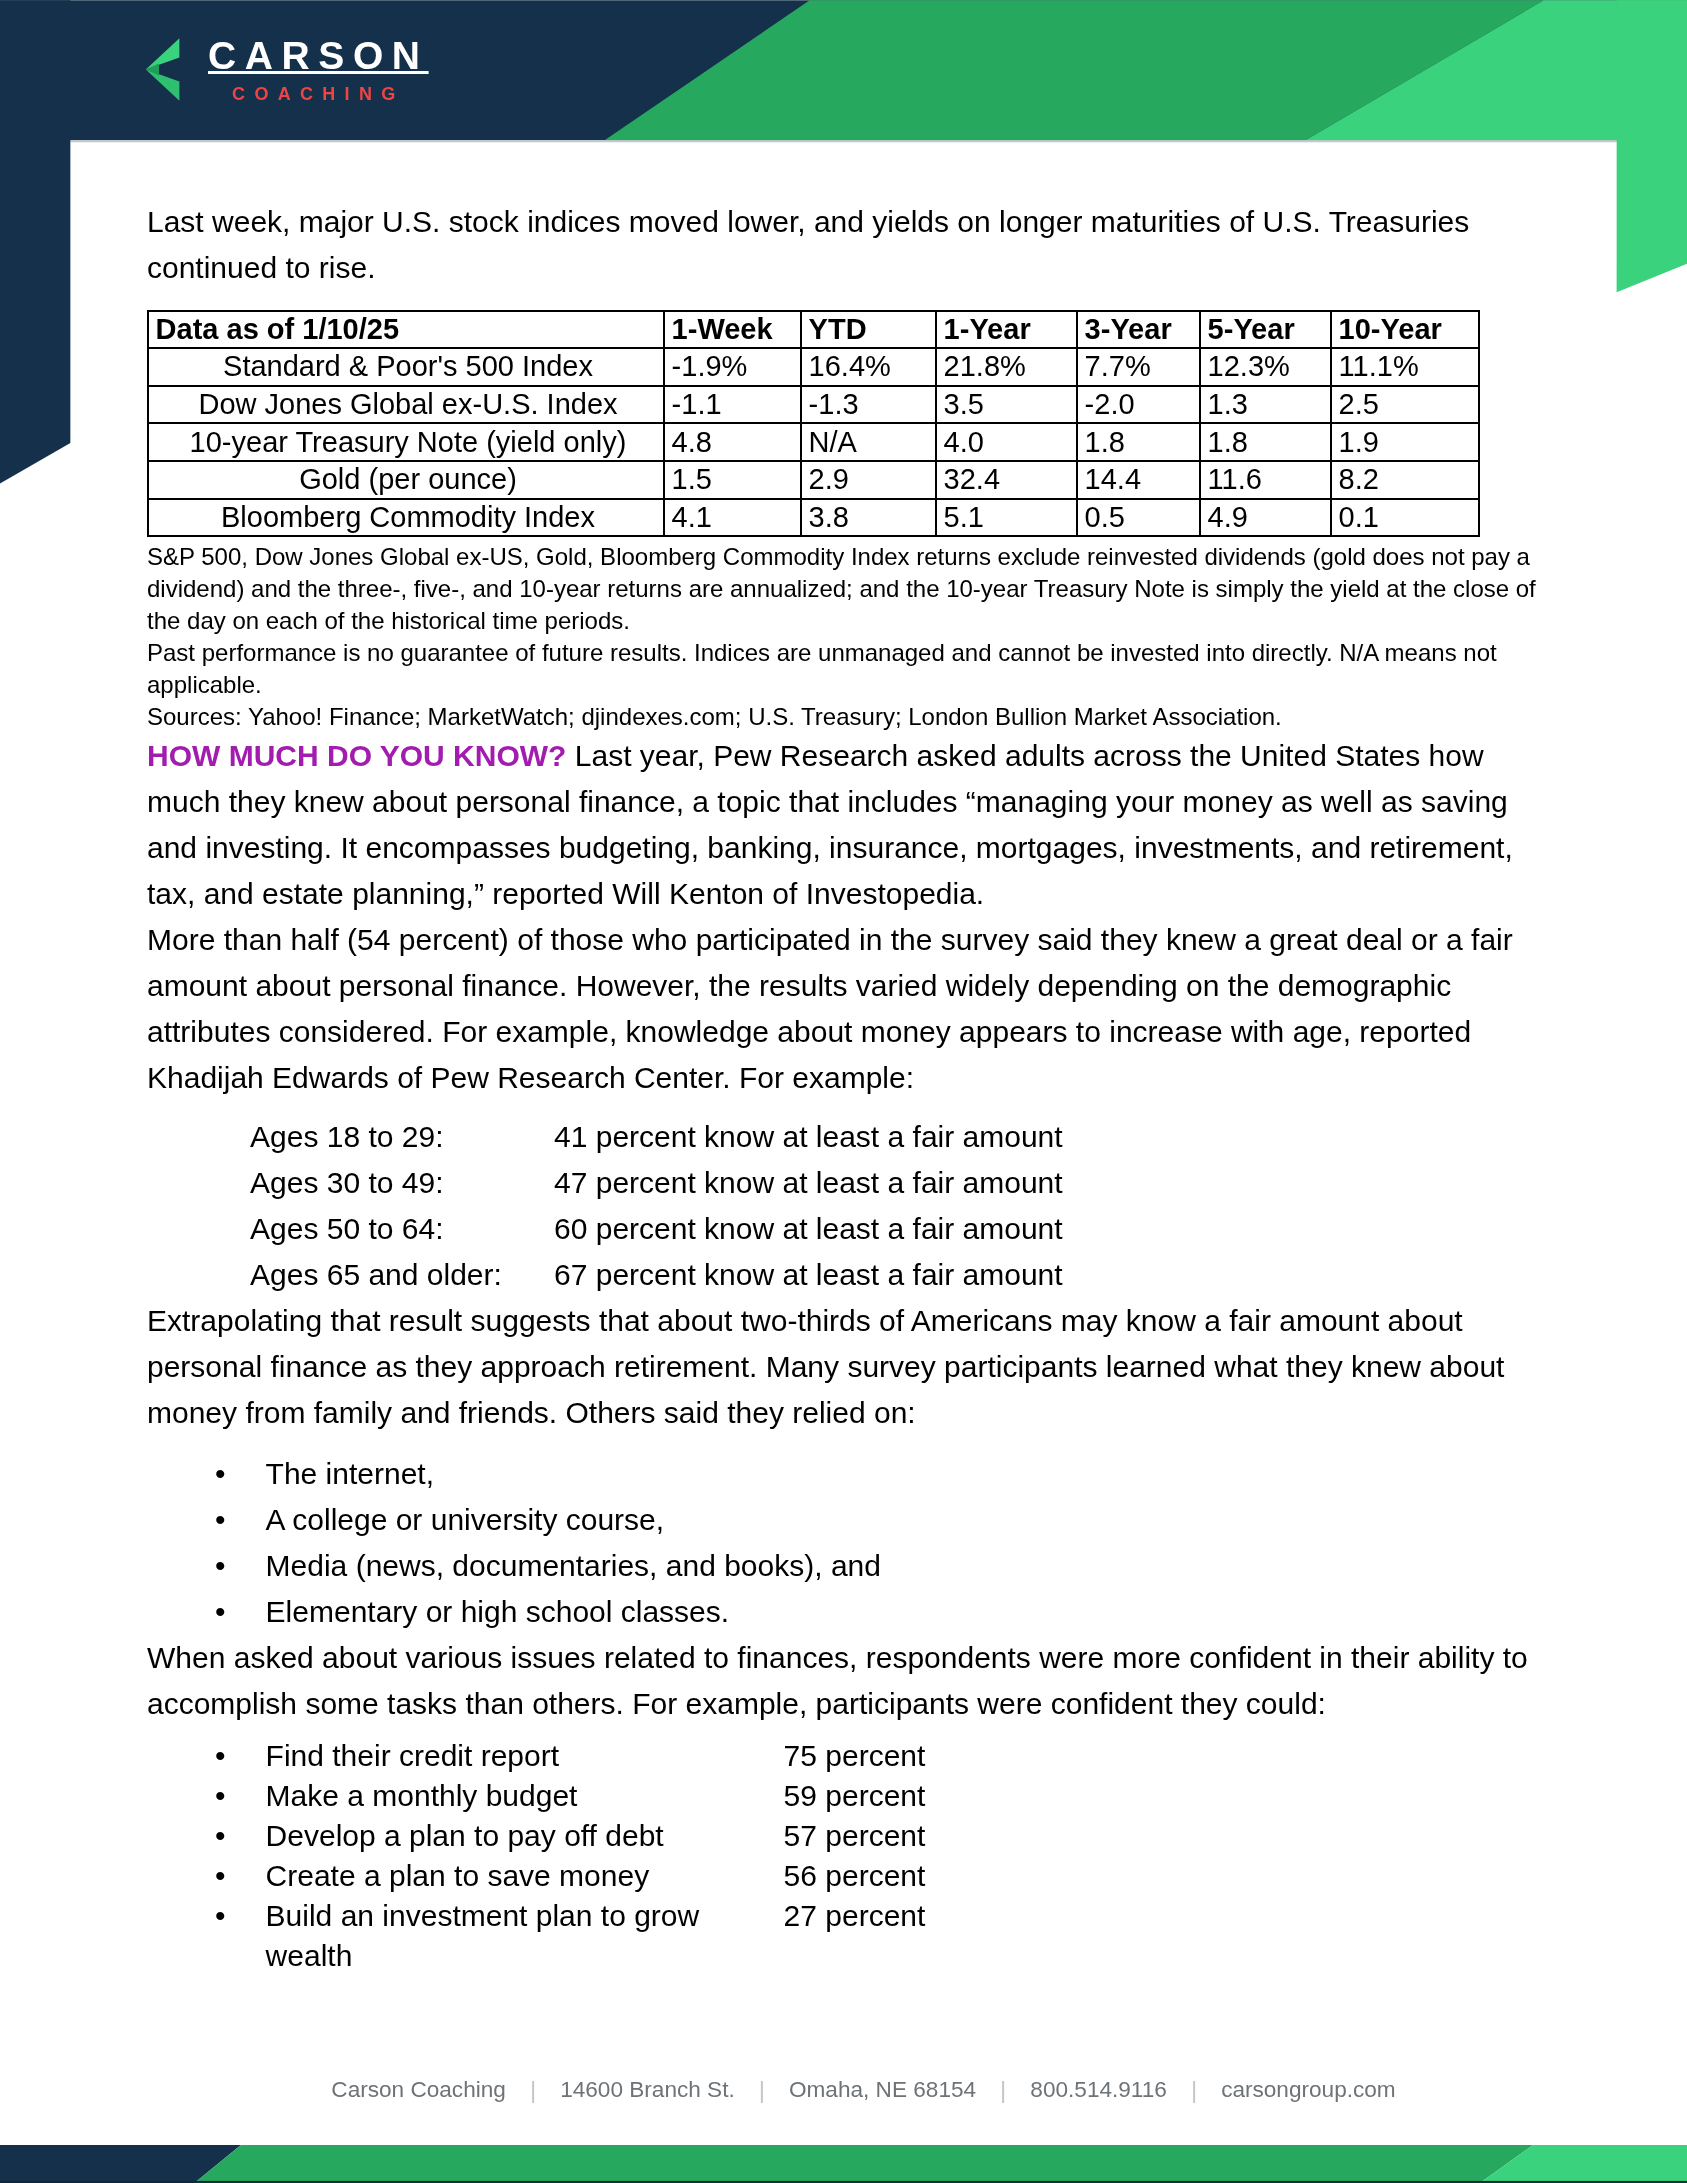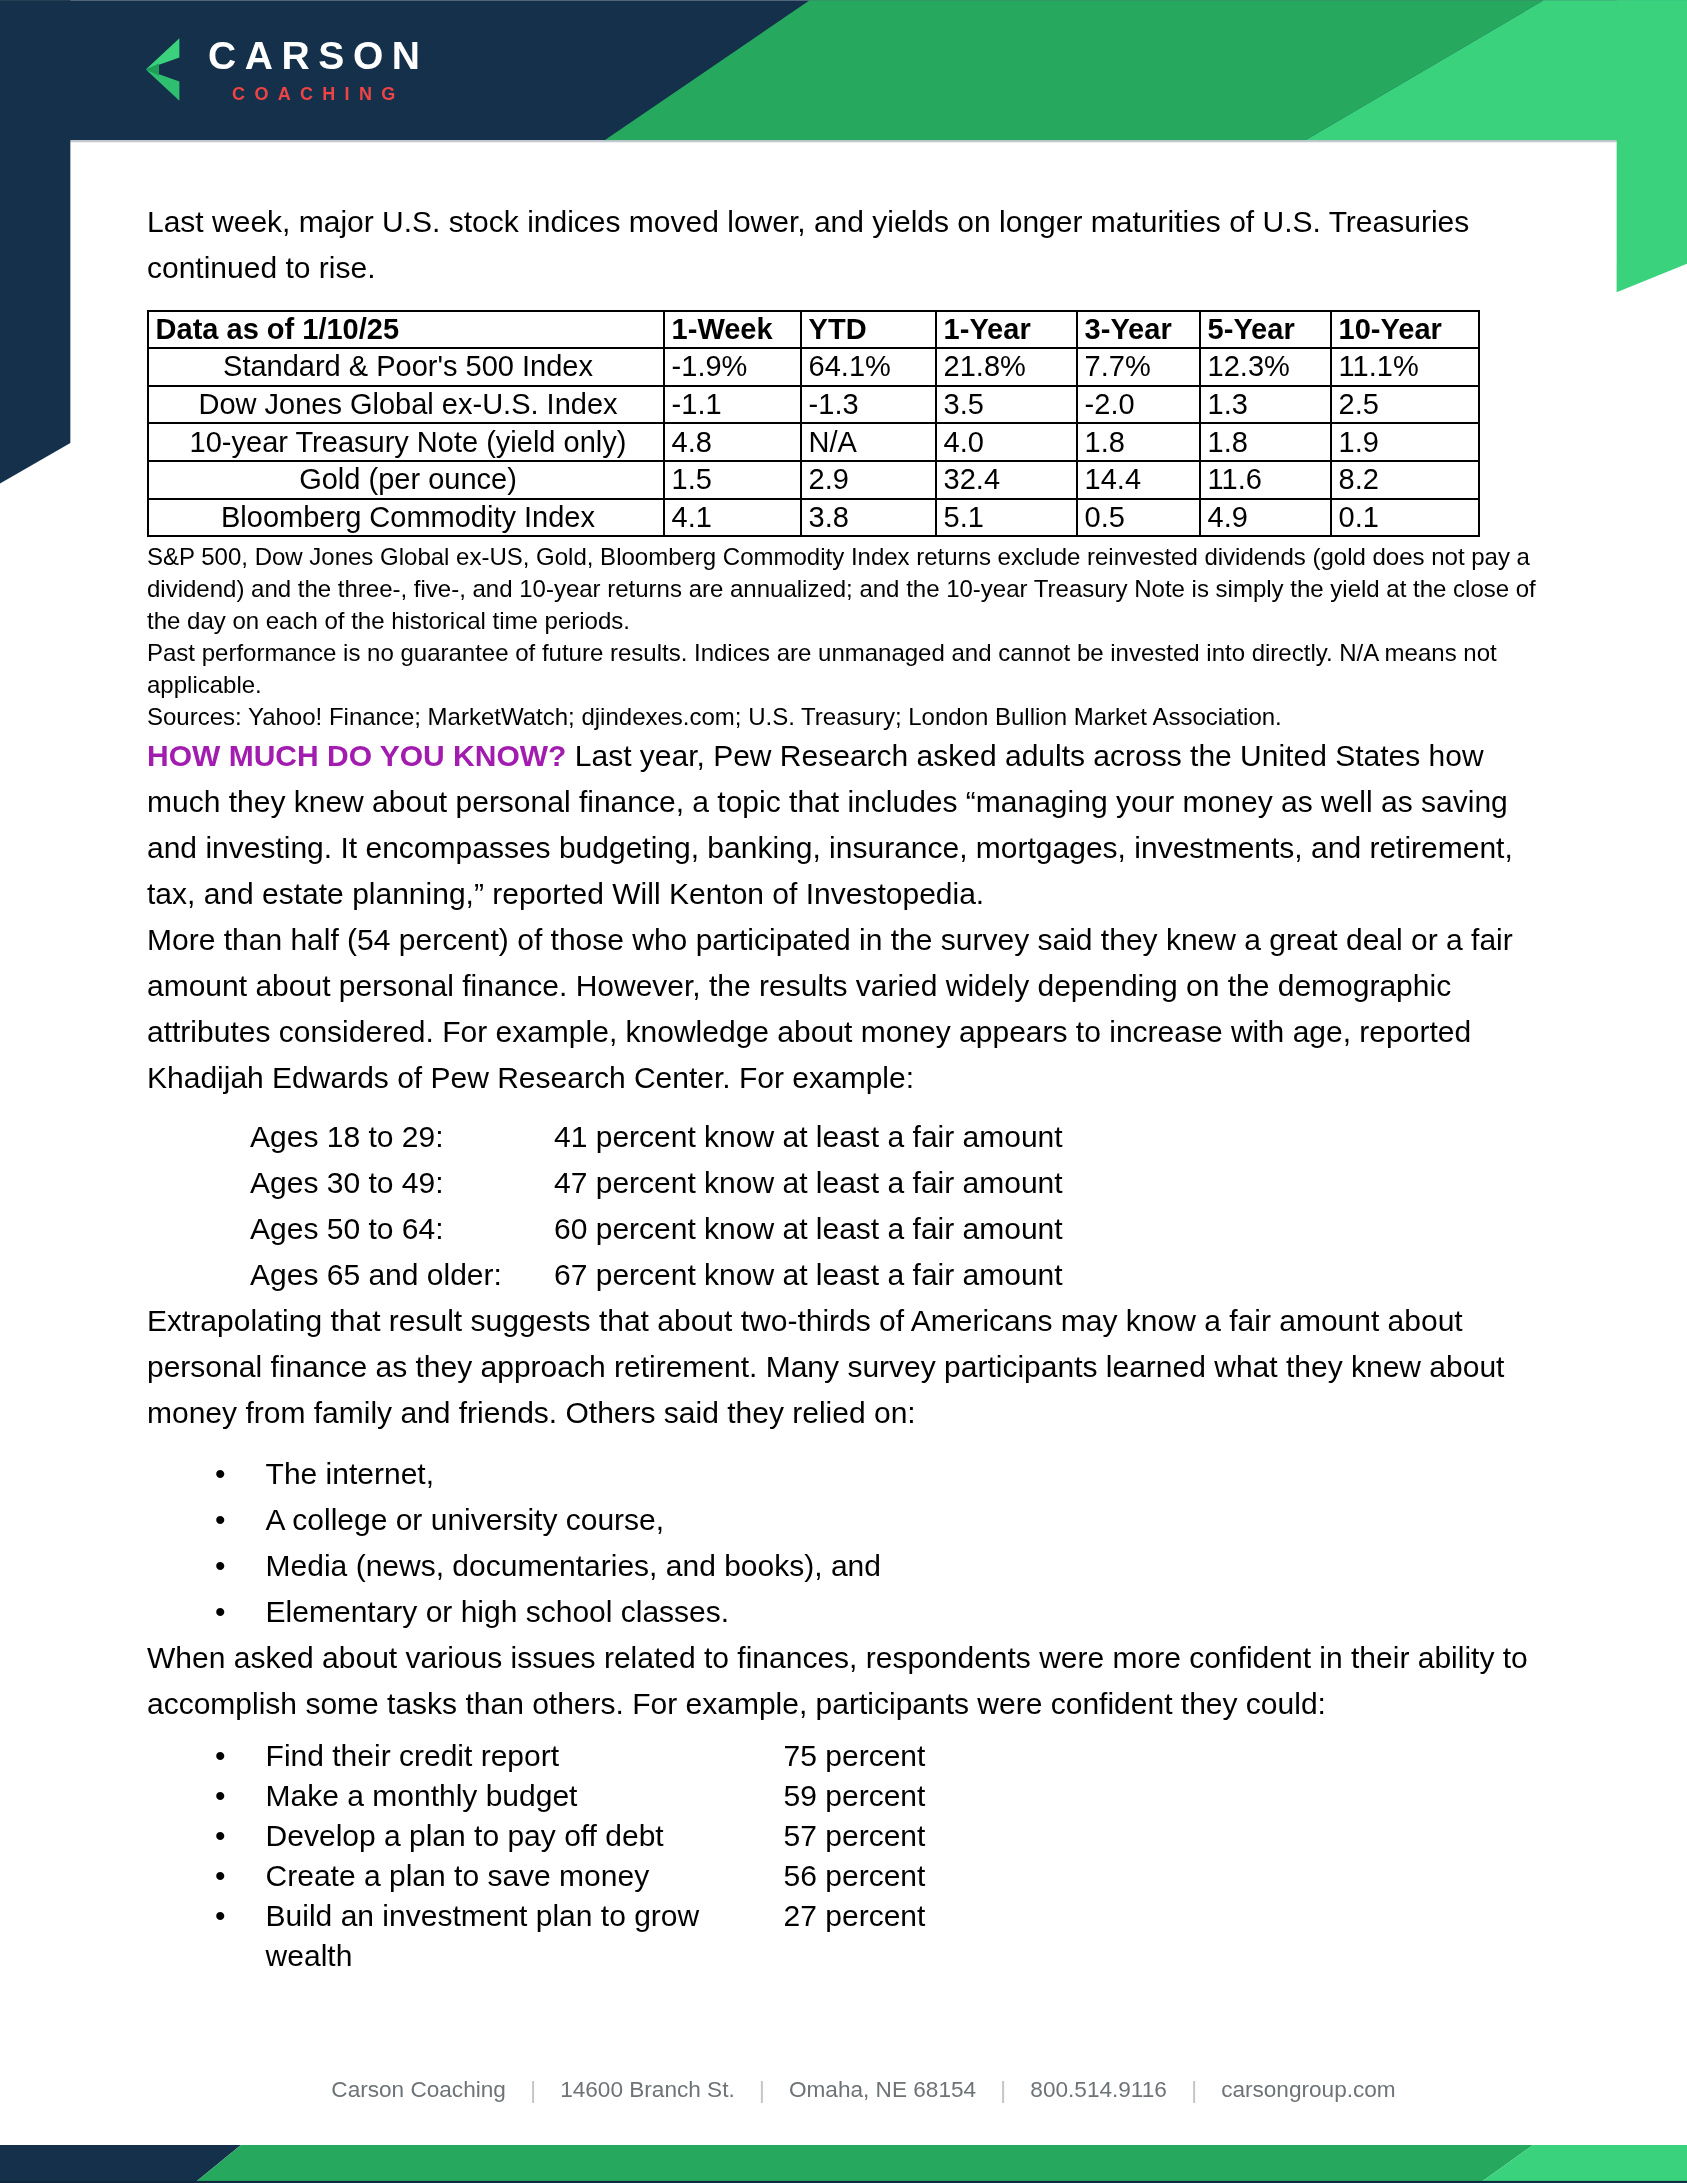--- a/index.html
+++ b/index.html
@@ -6,21 +6,21 @@
   body{
     width:1687px;height:2183px;position:relative;background:#ffffff;
     font-family:"Liberation Sans", sans-serif;color:#000;overflow:hidden;
   }
   svg{display:block;}
   
   .header-art{position:absolute;left:0;top:0;width:1687px;height:485px;pointer-events:none;}
   .logo{position:absolute;left:141px;top:35px;display:flex;align-items:center;gap:25px;}
   .logo-mark{width:42px;height:69px;}
   .logo-text{display:flex;flex-direction:column;align-items:center;}
-  .logo-name{font-size:39px;font-weight:bold;color:#ffffff;letter-spacing:8.6px;line-height:1;}
+  .logo-name{font-size:39px;font-weight:bold;color:#ffffff;letter-spacing:8.6px;line-height:1;text-decoration:underline;}
   .logo-division{font-size:18px;font-weight:bold;color:#ef4444;letter-spacing:9.3px;line-height:1;margin-top:9.3px;}
   
   .content{position:absolute;left:147px;top:199px;width:1394px;font-size:30px;line-height:46px;}
   .content p{margin:0;}
   
   table.mkt{border-collapse:collapse;table-layout:fixed;width:1331px;margin-top:18.6px;border:2.7px solid #000;}
   table.mkt td,table.mkt th{border:2px solid #000;font-size:29px;line-height:33px;padding:1.3px 6.6px;text-align:left;}
   table.mkt th{font-weight:bold;}
   table.mkt td.rowlabel{text-align:center;padding-left:10.6px;margin-left:15px;}
   
@@ -90,21 +90,21 @@
       <th>1-Week</th>
       <th>YTD</th>
       <th>1-Year</th>
       <th>3-Year</th>
       <th>5-Year</th>
       <th>10-Year</th>
     </tr>
     <tr>
       <td class="rowlabel">Standard &amp; Poor's 500 Index</td>
       <td>-1.9%</td>
-      <td>64.1%</td>
+      <td>16.4%</td>
       <td>21.8%</td>
       <td>7.7%</td>
       <td>12.3%</td>
       <td>11.1%</td>
     </tr>
     <tr>
       <td class="rowlabel">Dow Jones Global ex-U.S. Index</td>
       <td>-1.1</td>
       <td>-1.3</td>
       <td>3.5</td>

